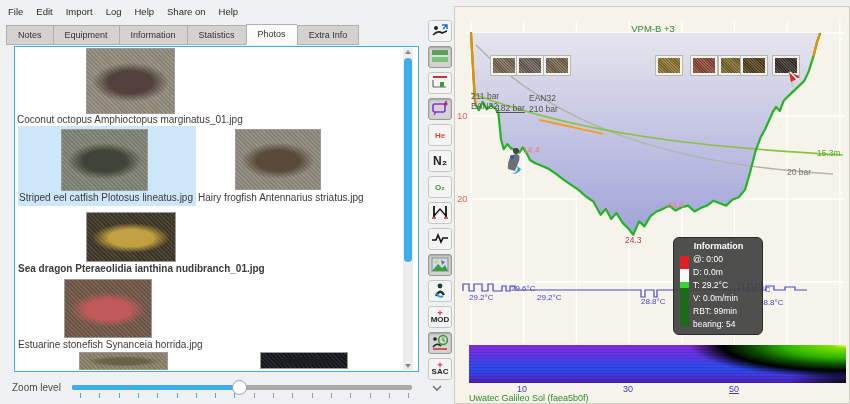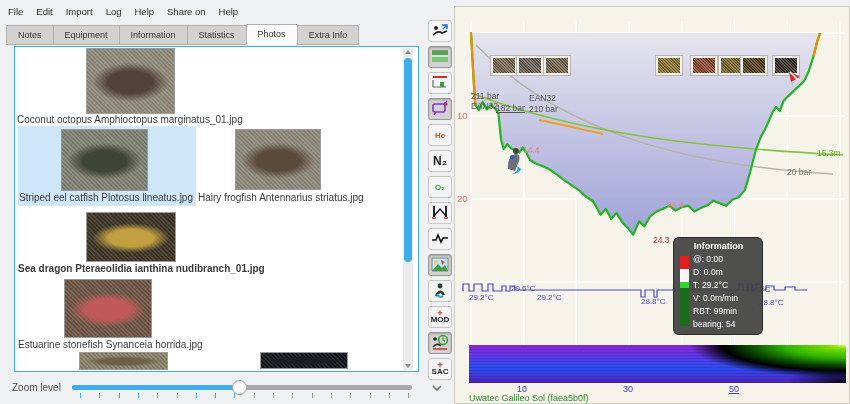--- a/index.html
+++ b/index.html
@@ -236,41 +236,42 @@
         <path d="M16,86 C 120,126 240,140 388,148" fill="none" stroke="#86c440" stroke-width="1.6"></path>
         <path d="M84,113 C 105,117 125,122 148,127" fill="none" stroke="#f49c20" stroke-width="1.8"></path>
         <path d="M16.0,26.0 L18.1,63.4 L20.2,97.4 L23.9,103.2 L27.6,94.9 L31.8,102.4 L36.0,98.2 L40.2,101.5 L43.4,106.5 L46.0,132.2 L48.7,142.2 L52.4,137.2 L56.1,141.4 L60.3,143.0 L64.5,145.5 L67.6,140.5 L71.3,145.5 L75.0,153.0 L80.3,156.3 L86.6,158.8 L94.0,162.1 L101.4,167.1 L108.8,172.9 L116.1,177.9 L123.5,182.9 L130.9,189.5 L138.3,194.5 L145.6,207.8 L150.9,202.0 L156.2,211.9 L161.5,206.1 L167.8,216.1 L173.0,221.1 L178.3,227.7 L184.1,214.4 L189.4,219.4 L195.2,209.4 L201.5,204.5 L207.8,202.0 L214.2,198.6 L220.5,203.6 L226.8,200.3 L233.1,198.6 L239.4,204.5 L245.8,201.1 L252.1,198.6 L258.4,193.7 L264.7,196.2 L271.1,198.6 L277.4,192.8 L283.7,190.3 L290.0,182.9 L295.3,164.6 L300.6,143.9 L305.8,129.8 L310.1,122.3 L313.8,114.0 L317.4,105.7 L321.1,99.9 L324.8,104.0 L328.5,94.1 L333.3,89.1 L338.5,84.1 L343.8,79.1 L349.1,74.1 L353.8,64.2 L358.5,49.2 L362.2,34.3 L364.9,26.8" fill="none" stroke="#24b324" stroke-width="2.2" stroke-linejoin="round" stroke-linecap="round"></path>
         <path d="M16,26 L18.108,63.35 L20.216,97.38000000000001" fill="none" stroke="#f08c00" stroke-width="2.2"></path>
         <path d="M358.54999999999995,49.24 L362.239,34.3 L364.87399999999997,26.83" fill="none" stroke="#f08c00" stroke-width="2.2"></path>
         <path d="M8,284 L8,277 L14,277 L14,284 L19,284 L19,277 L27,277 L27,284 L33,284 L33,277 L38,277 L38,284 L47,284 L47,279 L51,279 L51,284 L55,284 L55,279 L60,279 L60,283 L186,283 L186,290 L190,290 L190,283 L199,283 L199,290 L202,290 L202,283 L284,283 L284,277 L288,277 L288,283 L293,283 L293,277 L297,277 L297,283 L301,283 L301,277 L307,277 L307,283 L311,283 L311,279 L319,279 L319,283 L330,283 L330,280 L340,280 L340,283 L352,283" fill="none" stroke="#4848cc" stroke-width="1.2"></path>
       </svg>
     <div id="heatmap" style="background: repeating-linear-gradient(0deg, rgba(0, 0, 0, 0.12) 0px, rgba(0, 0, 0, 0.12) 1px, rgba(255, 255, 255, 0) 1px, rgba(255, 255, 255, 0) 3px), linear-gradient(rgb(138, 42, 224) 0%, rgb(92, 56, 232) 30%, rgb(43, 77, 240) 60%, rgb(70, 52, 216) 85%, rgb(74, 31, 174) 100%);">
       <div id="heatmap-overlay" style="background: radial-gradient(150% 130% at 100% 0%, rgb(242, 255, 64) 0%, rgb(126, 224, 0) 7%, rgb(47, 180, 0) 26%, rgb(11, 79, 0) 40%, rgb(0, 0, 0) 52%, rgba(0, 0, 0, 0) 66%), radial-gradient(60% 90% at 100% 100%, rgba(0, 0, 0, 0.85) 0%, rgba(0, 0, 0, 0) 60%);"></div>
     </div>
+    <span class="clabel lbl-title" style="top:16px">VPM-B +3</span>
     <div id="chart-markers">
         <div class="chart-thumb" style="left: 36px; top: 49px; background: repeating-linear-gradient(45deg, rgba(255, 255, 255, 0.15) 0px, rgba(255, 255, 255, 0.15) 1px, rgba(0, 0, 0, 0.15) 1px, rgba(0, 0, 0, 0.15) 2px), rgb(122, 106, 85);"></div>
         <div class="chart-thumb" style="left: 62px; top: 49px; background: repeating-linear-gradient(45deg, rgba(255, 255, 255, 0.15) 0px, rgba(255, 255, 255, 0.15) 1px, rgba(0, 0, 0, 0.15) 1px, rgba(0, 0, 0, 0.15) 2px), rgb(107, 98, 88);"></div>
         <div class="chart-thumb" style="left: 89px; top: 49px; background: repeating-linear-gradient(45deg, rgba(255, 255, 255, 0.15) 0px, rgba(255, 255, 255, 0.15) 1px, rgba(0, 0, 0, 0.15) 1px, rgba(0, 0, 0, 0.15) 2px), rgb(117, 102, 79);"></div>
         <div class="chart-thumb" style="left: 201px; top: 49px; background: repeating-linear-gradient(45deg, rgba(255, 255, 255, 0.15) 0px, rgba(255, 255, 255, 0.15) 1px, rgba(0, 0, 0, 0.15) 1px, rgba(0, 0, 0, 0.15) 2px), rgb(138, 116, 51);"></div>
         <div class="chart-thumb" style="left: 236px; top: 49px; background: repeating-linear-gradient(45deg, rgba(255, 255, 255, 0.15) 0px, rgba(255, 255, 255, 0.15) 1px, rgba(0, 0, 0, 0.15) 1px, rgba(0, 0, 0, 0.15) 2px), rgb(138, 74, 51);"></div>
         <div class="chart-thumb" style="left: 264px; top: 49px; background: repeating-linear-gradient(45deg, rgba(255, 255, 255, 0.15) 0px, rgba(255, 255, 255, 0.15) 1px, rgba(0, 0, 0, 0.15) 1px, rgba(0, 0, 0, 0.15) 2px), rgb(122, 106, 47);"></div>
         <div class="chart-thumb" style="left: 286px; top: 49px; background: repeating-linear-gradient(45deg, rgba(255, 255, 255, 0.15) 0px, rgba(255, 255, 255, 0.15) 1px, rgba(0, 0, 0, 0.15) 1px, rgba(0, 0, 0, 0.15) 2px), rgb(85, 67, 31);"></div>
         <div class="chart-thumb" style="left: 318px; top: 49px; background: repeating-linear-gradient(45deg, rgba(255, 255, 255, 0.15) 0px, rgba(255, 255, 255, 0.15) 1px, rgba(0, 0, 0, 0.15) 1px, rgba(0, 0, 0, 0.15) 2px), rgb(58, 51, 44);"></div>
       </div>
     <div id="chart-labels">
         <span class="clabel lbl-gas" style="left: 16px; top: 84px;">211 bar</span>
         <span class="clabel lbl-gas" style="left: 16px; top: 94px;">EAN32</span>
         <span class="clabel lbl-gas" style="left: 41px; top: 96px; text-decoration: underline;">182 bar</span>
         <span class="clabel lbl-gas" style="left: 74px; top: 86px;">EAN32</span>
         <span class="clabel lbl-gas" style="left: 74px; top: 97px;">210 bar</span>
         <span class="clabel lbl-depth-axis" style="left: 2px; top: 103px;">10</span>
         <span class="clabel lbl-depth-axis" style="left: 2px; top: 186px;">20</span>
         <span class="clabel lbl-gas" style="left: 68px; top: 138px; color: rgb(239, 128, 128);">14.4</span>
         <span class="clabel lbl-gas" style="left: 212px; top: 193px; color: rgb(239, 128, 128);">24.4</span>
-        <span class="clabel lbl-gas" style="left: 170px; top: 228px; color: rgb(176, 64, 64); margin-left: 28px;">24.3</span>
+        <span class="clabel lbl-gas" style="left: 170px; top: 228px; color: rgb(176, 64, 64);">24.3</span>
         <span class="clabel lbl-gas" style="left: 362px; top: 141px; color: rgb(85, 170, 34);">15.3m</span>
         <span class="clabel lbl-gas" style="left: 332px; top: 160px; color: rgb(119, 117, 107);">20 bar</span>
         <span class="clabel lbl-temp" style="left: 14px; top: 286px;">29.2°C</span>
         <span class="clabel lbl-temp" style="left: 56px; top: 277px;">29.6°C</span>
         <span class="clabel lbl-temp" style="left: 82px; top: 286px;">29.2°C</span>
         <span class="clabel lbl-temp" style="left: 186px; top: 290px;">28.8°C</span>
         <span class="clabel lbl-temp" style="left: 291px; top: 278px;">29.2°C</span>
         <span class="clabel lbl-temp" style="left: 304px; top: 291px;">28.8°C</span>
         <span class="clabel lbl-time" style="left: 62px; top: 377px;">10</span>
         <span class="clabel lbl-time" style="left: 168px; top: 377px;">30</span>

